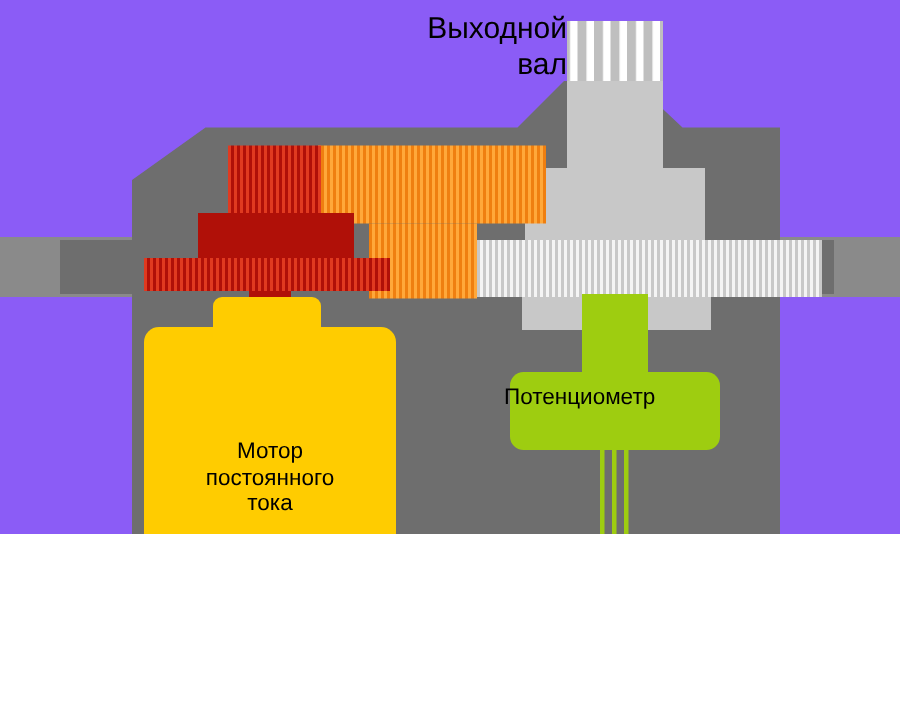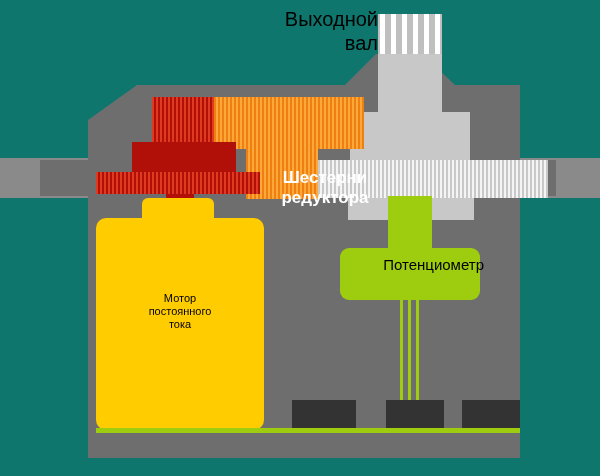--- a/index.html
+++ b/index.html
@@ -6,22 +6,22 @@
     margin: 0;
     padding: 0;
     background: #ffffff;
   }
   body {
     font-family: "Liberation Sans", "DejaVu Sans", sans-serif;
   }
   #stage {
     position: relative;
     width: 600px;
-    height: 476px;
-    background: #0f766e;
+    height: 356px;
+    background: #8b5cf6;
     overflow: hidden;
   }
   #diagram-svg {
     position: absolute;
     left: 0;
     top: 0;
     width: 600px;
     height: 476px;
   }
   .label {
@@ -43,28 +43,28 @@
     font-size: 17px;
     font-weight: 600;
     text-align: center;
     left: 240px;
     top: 168px;
     width: 170px;
   }
   .lbl-pot {
     color: #000000;
     font-size: 15px;
-    text-align: right;
+    text-align: left;
     left: 336px;
     top: 256px;
     width: 148px;
   }
   .lbl-motor {
     color: #000000;
-    font-size: 11px;
+    font-size: 15px;
     text-align: center;
     left: 96px;
     top: 292px;
     width: 168px;
   }
   .lbl-pcb {
     color: #ffffff;
     font-size: 16px;
     font-weight: 600;
     text-align: right;
@@ -162,22 +162,20 @@
       <rect x="292" y="400" width="64" height="28" fill="#333333"></rect>
       <rect x="386" y="400" width="58" height="28" fill="#333333"></rect>
       <rect x="462" y="400" width="58" height="28" fill="#333333"></rect>
       <rect x="96" y="428" width="424" height="5" fill="#9ecd10"></rect>
     </g>
   </svg>
 
   <div class="label lbl-shaft">Выходной
 вал</div>
 
-  <div class="label lbl-gears">Шестерни
-редуктора</div>
 
   <div class="label lbl-pot">Потенциометр</div>
 
   <div class="label lbl-motor">Мотор
 постоянного
 тока</div>
 
 
 </div>
 

